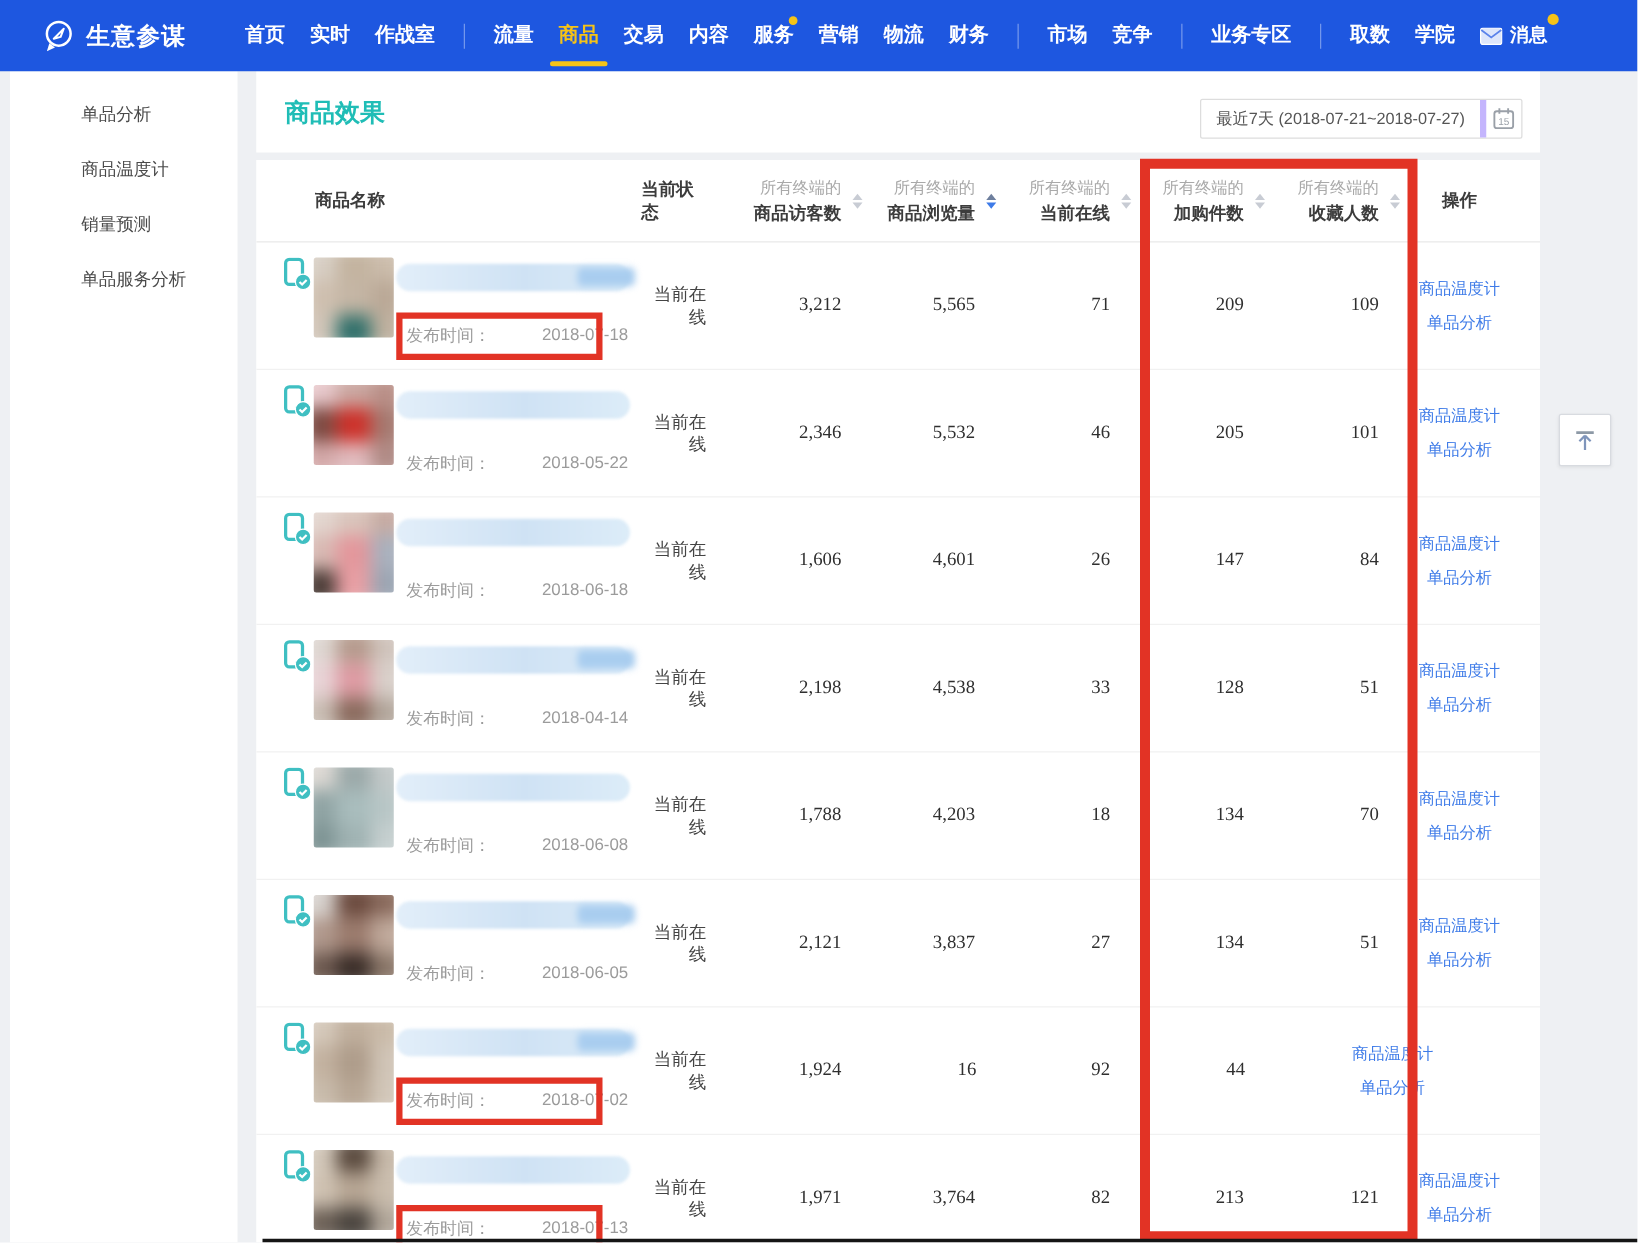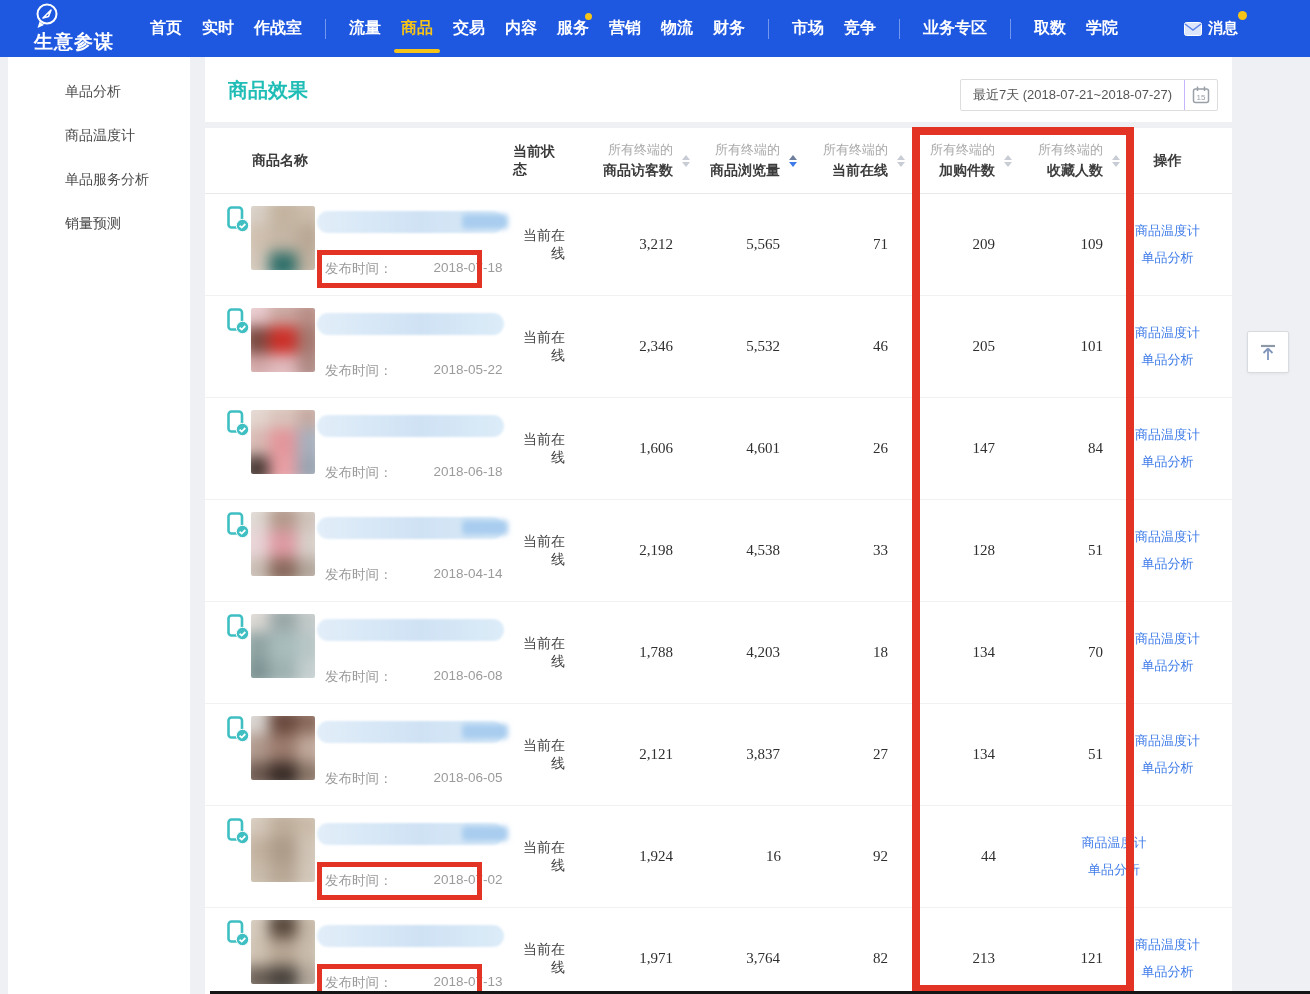--- a/index.html
+++ b/index.html
@@ -6,21 +6,21 @@
     --navbar-bg:#1E57E0; --nav-active:#F6C317; --badge:#F6C317;
     --page-title:#1FBDB6; --link:#3E7BE8; --annotation-red:#E23325; --phone-icon:#3FBFC2;
   }
   *{box-sizing:border-box;margin:0;padding:0;}
   html,body{width:1310px;height:994px;overflow:hidden;}
   body{font-family:"Liberation Sans","DejaVu Sans",sans-serif;background:#eef0f3;position:relative;color:#333;}
 
   
   .navbar{position:absolute;left:0;top:0;width:1310px;height:57px;background:var(--navbar-bg,#1E57E0);
     display:flex;align-items:center;padding-left:34px;z-index:70;}
-  .brand{display:flex;align-items:flex-start;margin-right:26px;cursor:pointer;flex-direction:column;}
+  .brand{display:flex;align-items:flex-end;margin-right:37px;cursor:pointer;}
   .brand .logo{display:flex;margin-right:9px;}
   .brand-name{color:#fff;font-size:19px;font-weight:700;letter-spacing:1px;}
   .nav-menu{display:flex;align-items:center;height:57px;}
   .nav-item{position:relative;color:#fff;font-size:16px;font-weight:600;margin:0 10px;height:57px;
     display:flex;align-items:center;cursor:pointer;white-space:nowrap;}
   .nav-item.active{color:var(--nav-active,#F6C317);}
   .nav-item.active::after{content:'';position:absolute;left:50%;transform:translateX(-50%);bottom:4px;
     width:46px;height:4px;border-radius:2px;background:var(--nav-active,#F6C317);}
   .nav-item .badge-dot{position:absolute;top:13px;right:-3px;width:7px;height:7px;border-radius:50%;
     background:var(--badge,#F6C317);}
@@ -34,21 +34,21 @@
   
   .sidebar{position:absolute;left:8px;top:57px;width:182px;bottom:0;background:#fff;padding-top:13px;z-index:10;}
   .side-item{height:44px;display:flex;align-items:center;padding-left:57px;font-size:14px;color:#4a4a4a;cursor:pointer;}
 
   
   .header-panel{position:absolute;left:205px;top:57px;width:1027px;height:65px;background:#fff;z-index:10;}
   .page-title{position:absolute;left:23px;top:20px;font-size:20px;font-weight:700;color:var(--page-title,#1FBDB6);}
   .date-picker{position:absolute;right:14px;top:22px;height:32px;display:flex;border:1px solid #ddd;
     border-radius:2px;background:#fff;cursor:pointer;}
   .date-text{display:flex;align-items:center;padding:0 12px;font-size:13px;color:#555;}
-  .cal-btn{width:33px;display:flex;align-items:center;justify-content:center;border-left:1px solid #c4b5fd;}
+  .cal-btn{width:33px;display:flex;align-items:center;justify-content:center;border-left:5px solid #c4b5fd;}
 
   
   .table-panel{position:absolute;left:205px;top:128px;width:1027px;height:866px;background:#fff;overflow:hidden;z-index:10;}
   .thead{display:flex;height:66px;border-bottom:1px solid #e9e9e9;align-items:center;}
   .th{font-size:14px;font-weight:700;color:#3c3c3c;}
   .th-product{width:300px;padding-left:47px;}
   .th-status{width:60px;padding-left:8px;}
   .th-metric{position:relative;display:flex;justify-content:flex-end;align-items:center;cursor:pointer;}
   .th-m1{width:108px}.th-m2{width:107px}.th-m3{width:108px}.th-m4{width:107px}.th-m5{width:108px}
   .metric-text{text-align:right;line-height:1.5;}
@@ -136,22 +136,22 @@
       </svg>
     </span>
     <span class="msg-label">消息</span>
     <span class="badge-dot"></span>
   </div>
 </header>
 
 <aside class="sidebar">
     <div class="side-item">单品分析</div>
     <div class="side-item">商品温度计</div>
+    <div class="side-item">销量预测</div>
     <div class="side-item">单品服务分析</div>
-    <div class="side-item">销量预测</div>
   </aside>
 
 <section class="header-panel">
   <h1 class="page-title">商品效果</h1>
   <div class="date-picker">
     <span class="date-text">最近7天 (2018-07-21~2018-07-27)</span>
     <span class="cal-btn">
       <svg width="20" height="20" viewBox="0 0 20 20">
         <rect x="2.5" y="4" width="15" height="13.5" rx="2" fill="none" stroke="#9aa0a8" stroke-width="1.5"></rect>
         <line x1="6.5" y1="1.5" x2="6.5" y2="6" stroke="#9aa0a8" stroke-width="1.5"></line>

